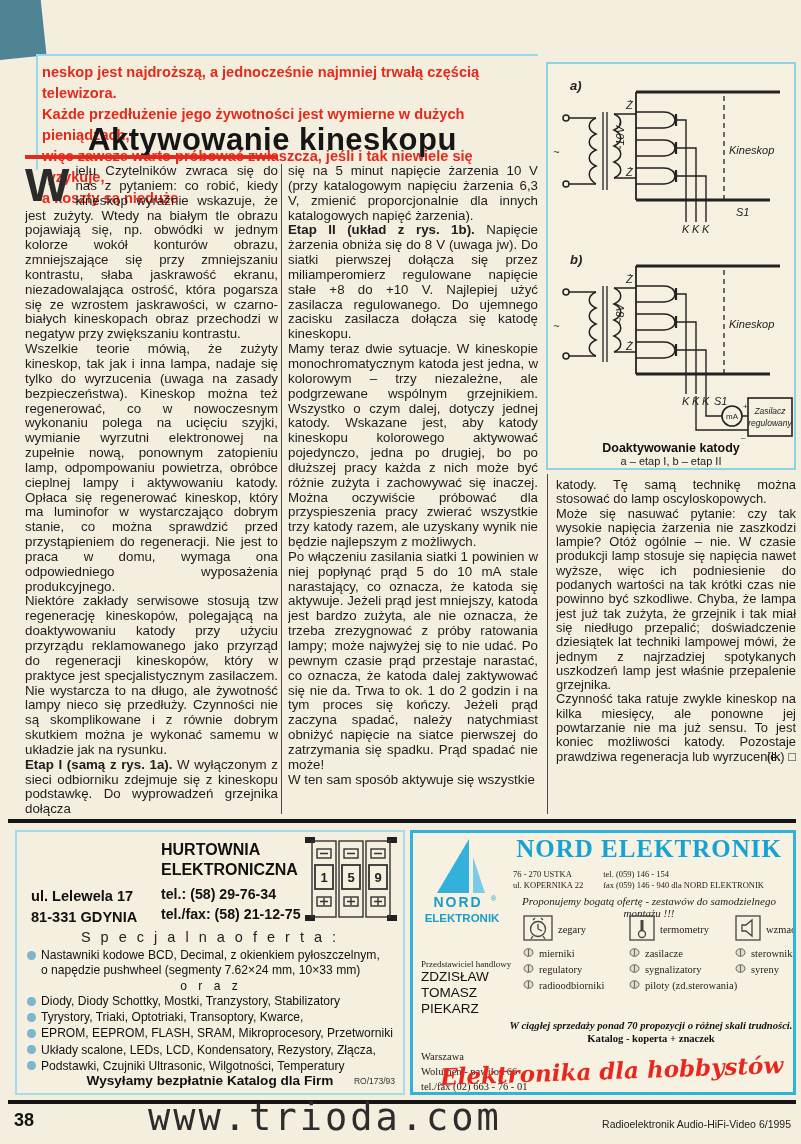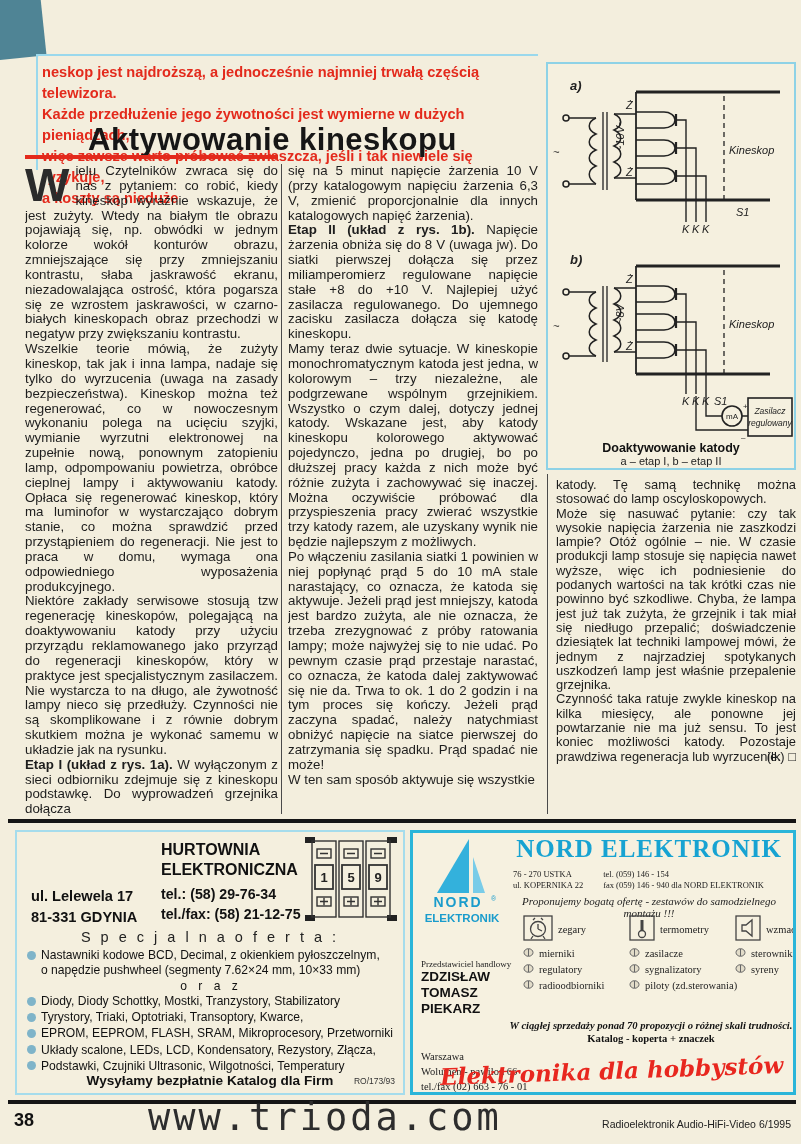--- a/index.html
+++ b/index.html
@@ -61,21 +61,21 @@
   .nord{position:absolute;left:410px;top:830px;width:386px;height:265px;border:3px solid #2ab5d9;background:#f6f1e0;box-sizing:border-box;overflow:hidden;font-family:"Liberation Serif",serif;}
   .nd-logo{position:absolute;left:4px;top:2px;}
   .nd-title{position:absolute;left:92px;top:2px;width:288px;text-align:center;font-weight:bold;font-size:25px;color:#17a3d2;letter-spacing:1px;}
   .nd-addr{position:absolute;left:100px;top:36px;display:flex;gap:20px;font-size:8.5px;line-height:11px;color:#222;}
   .nd-tagline{position:absolute;left:90px;top:62px;width:292px;text-align:center;font-style:italic;font-size:11px;color:#222;}
   .nd-grid{position:absolute;left:66px;top:82px;width:318px;}
   .nd-row{display:flex;margin-bottom:5px;padding-left:44px;}
   .nd-cell{flex:0 0 106px;display:flex;gap:5px;align-items:center;font-size:10.5px;color:#222;}
   .nd-iconbox{flex:0 0 auto;}
   .nd-rep{position:absolute;left:8px;top:126px;font-size:9px;color:#222;}
-  .nd-name{font-family:"Liberation Sans",sans-serif;font-weight:bold;font-size:13.5px;line-height:16px;color:#111;}
+  .nd-name{font-family:"Liberation Sans",sans-serif;font-weight:normal;font-size:13.5px;line-height:16px;color:#111;}
   .nd-city{position:absolute;left:8px;top:216px;font-size:10.5px;line-height:15px;color:#222;}
   .nd-sale{position:absolute;left:92px;top:186px;width:292px;text-align:center;font-size:10.6px;line-height:13px;color:#111;}
   .nd-sale-1{font-weight:bold;font-style:italic;}
   .nd-sale-2{font-weight:bold;}
   .nd-script{position:absolute;right:10px;top:224px;font-style:italic;font-weight:bold;font-size:23px;color:#e8271f;transform:rotate(-2deg);font-family:"DejaVu Serif",serif;}
 
   
   .page-number{position:absolute;left:14px;top:1110px;font-weight:bold;font-size:18px;color:#111;}
   .watermark{position:absolute;left:148px;top:1096px;font-family:"DejaVu Sans Mono",monospace;font-size:37px;letter-spacing:3px;color:#2d2d2d;}
   .magazine{position:absolute;right:10px;top:1118px;font-size:10.5px;color:#222;}
@@ -98,21 +98,21 @@
   <h1 class="article-title">Aktywowanie kineskopu</h1>
 
   <div class="red-rule"></div>
   <div class="vsep1"></div>
   <div class="vsep2"></div>
 
   <div class="col col1">
     <p><span class="dropcap">W</span><span>ielu Czytelników zwraca się do nas z pytaniem: co robić, kiedy kineskop wyraźnie wskazuje, że jest zużyty. Wtedy na białym tle obrazu pojawiają się, np. obwódki w jednym kolorze wokół konturów obrazu, zmniejszające się przy zmniejszaniu kontrastu, słaba jaskrawość ekranu, niezadowalająca ostrość, która pogarsza się ze wzrostem jaskrawości, w czarno-białych kineskopach obraz przechodzi w negatyw przy zwiększaniu kontrastu.</span></p>
     <p>Wszelkie teorie mówią, że zużyty kineskop, tak jak i inna lampa, nadaje się tylko do wyrzucenia (uwaga na zasady bezpieczeństwa). Kineskop można też regenerować, co w nowoczesnym wykonaniu polega na ucięciu szyjki, wymianie wyrzutni elektronowej na zupełnie nową, ponownym zatopieniu lamp, odpompowaniu powietrza, obróbce cieplnej lampy i aktywowaniu katody. Opłaca się regenerować kineskop, który ma luminofor w wystarczająco dobrym stanie, co można sprawdzić przed przystąpieniem do regeneracji. Nie jest to praca w domu, wymaga ona odpowiedniego wyposażenia produkcyjnego.</p>
     <p>Niektóre zakłady serwisowe stosują tzw regenerację kineskopów, polegającą na doaktywowaniu katody przy użyciu przyrządu reklamowanego jako przyrząd do regeneracji kineskopów, który w praktyce jest specjalistycznym zasilaczem. Nie wystarcza to na długo, ale żywotność lampy nieco się przedłuży. Czynności nie są skomplikowane i z równie dobrym skutkiem można je wykonać samemu w układzie jak na rysunku.</p>
-    <p><span class="lead">Etap I (układ z rys. 1a).</span><span> W wyłączonym z sieci odbiorniku zdejmuje się z kineskopu podstawkę. Do wyprowadzeń grzejnika dołącza</span></p>
+    <p><span class="lead">Etap I (samą z rys. 1a).</span><span> W wyłączonym z sieci odbiorniku zdejmuje się z kineskopu podstawkę. Do wyprowadzeń grzejnika dołącza</span></p>
   </div>
 
   <div class="col col2">
     <p>się na 5 minut napięcie żarzenia 10 V (przy katalogowym napięciu żarzenia 6,3 V, zmienić proporcjonalnie dla innych katalogowych napięć żarzenia).</p>
     <p><span class="lead">Etap II (układ z rys. 1b).</span><span> Napięcie żarzenia obniża się do 8 V (uwaga jw). Do siatki pierwszej dołącza się przez miliamperomierz regulowane napięcie stałe +8 do +10 V. Najlepiej użyć zasilacza regulowanego. Do ujemnego zacisku zasilacza dołącza się katodę kineskopu.</span></p>
     <p>Mamy teraz dwie sytuacje. W kineskopie monochromatycznym katoda jest jedna, w kolorowym – trzy niezależne, ale podgrzewane wspólnym grzejnikiem. Wszystko o czym dalej, dotyczy jednej katody. Wskazane jest, aby katody kineskopu kolorowego aktywować pojedynczo, jedna po drugiej, bo po dłuższej pracy każda z nich może być różnie zużyta i zachowywać się inaczej. Można oczywiście próbować dla przyspieszenia pracy zwierać wszystkie trzy katody razem, ale uzyskany wynik nie będzie najlepszym z możliwych.</p>
     <p>Po włączeniu zasilania siatki 1 powinien w niej popłynąć prąd 5 do 10 mA stale narastający, co oznacza, że katoda się aktywuje. Jeżeli prąd jest mniejszy, katoda jest bardzo zużyta, ale nie oznacza, że trzeba zrezygnować z próby ratowania lampy; może najwyżej się to nie udać. Po pewnym czasie prąd przestaje narastać, co oznacza, że katoda dalej zaktywować się nie da. Trwa to ok. 1 do 2 godzin i na tym proces się kończy. Jeżeli prąd zaczyna spadać, należy natychmiast obniżyć napięcie na siatce pierwszej do zatrzymania się spadku. Prąd spadać nie może!</p>
     <p>W ten sam sposób aktywuje się wszystkie</p>
   </div>
 

